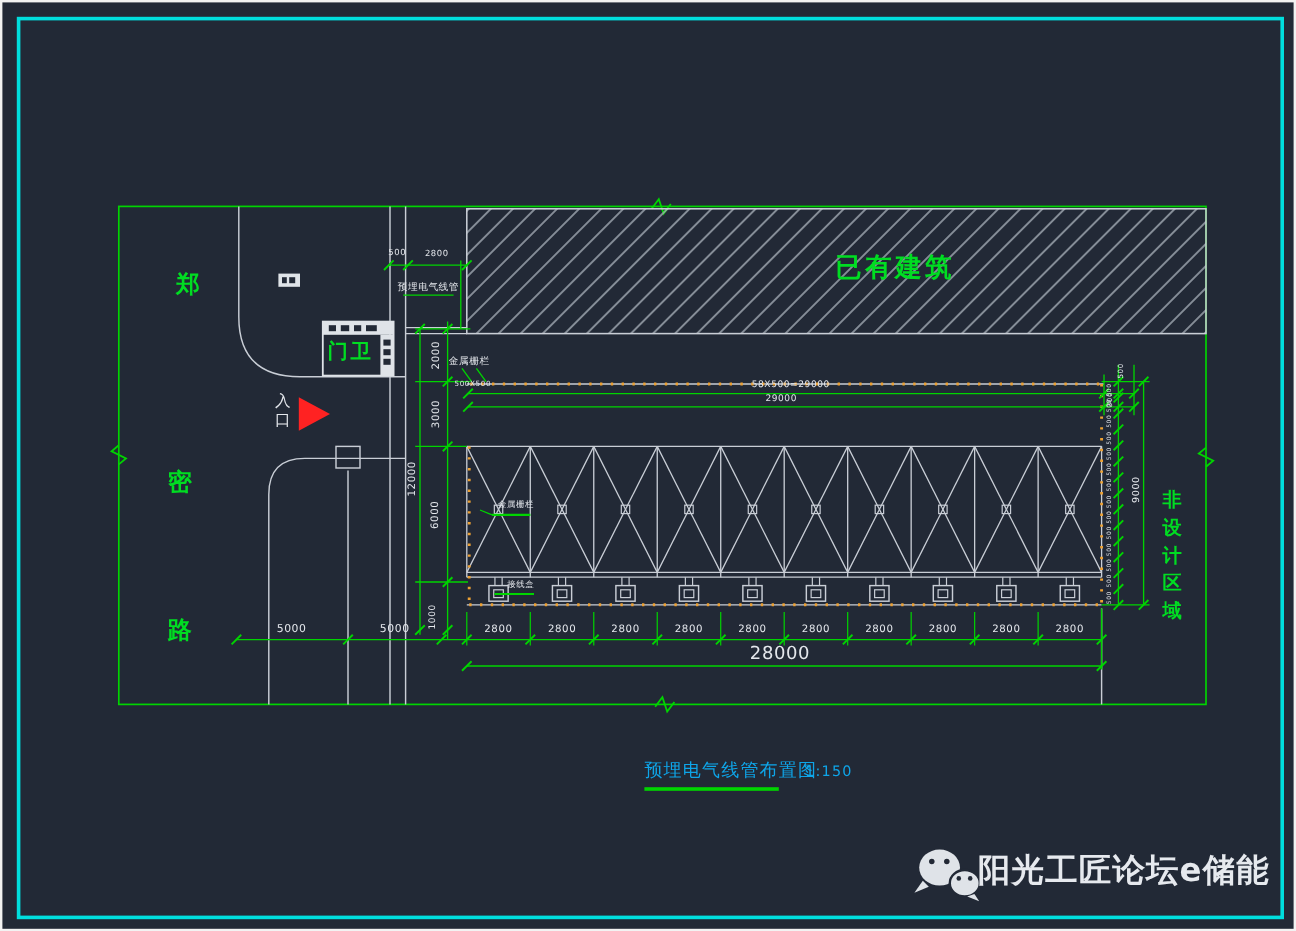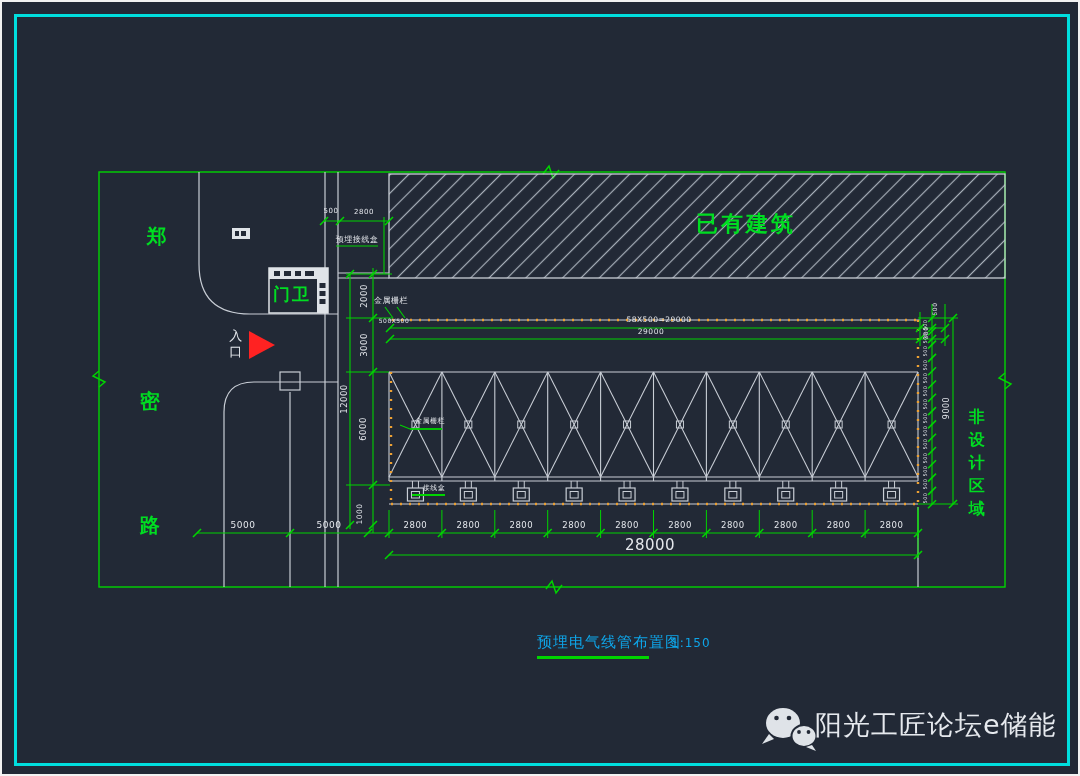--- a/index.html
+++ b/index.html
@@ -4,21 +4,21 @@
 <style>
   html,body{margin:0;padding:0;background:#151a24;}
   .page{position:relative;width:1080px;height:776px;background:#222936;border:2px solid #f2f2f2;box-sizing:border-box;overflow:hidden;font-family:"DejaVu Sans",sans-serif;}
   .cyan-frame{position:absolute;left:12px;top:12px;width:1050px;height:746px;border:3px solid #00dede;}
   svg.dwg{position:absolute;left:0;top:0;}
   .t{position:absolute;transform:translate(-50%,-50%);color:#e4e7ec;white-space:nowrap;line-height:1;letter-spacing:.5px;font-family:"DejaVu Sans",sans-serif;}
   .rot{transform:translate(-50%,-50%) rotate(-90deg);}
   .g{color:#00dd22;font-weight:600;}
   .title-row{position:absolute;left:535px;top:631px;display:flex;align-items:baseline;color:#0ea5e9;letter-spacing:1px;}
   .title-underline{position:absolute;left:535px;top:654px;width:112px;height:3px;background:#00d400;}
-  .wm-text{position:absolute;left:813px;top:723px;transform:translateY(-50%);color:#e6e9ee;font-size:27px;font-weight:400;letter-spacing:1px;}
+  .wm-text{position:absolute;left:813px;top:723px;transform:translateY(-50%);color:#e6e9ee;font-size:27px;font-weight:700;letter-spacing:1px;}
 </style>
 </head>
 <body>
 
 <div class="page">
   <div class="cyan-frame"></div>
 
   <svg class="dwg" width="1080" height="776">
     <defs>
       <pattern id="hatch" patternUnits="userSpaceOnUse" width="13" height="13" patternTransform="rotate(-45)">
@@ -286,21 +286,21 @@
   <div class="t" style="left:234px;top:349px;font-size:13px">口</div>
 
   <div class="t g" style="left:975px;top:415px;font-size:16px">非</div>
   <div class="t g" style="left:975px;top:438px;font-size:16px">设</div>
   <div class="t g" style="left:975px;top:461px;font-size:16px">计</div>
   <div class="t g" style="left:975px;top:484px;font-size:16px">区</div>
   <div class="t g" style="left:975px;top:507px;font-size:16px">域</div>
 
   <div class="t" style="left:389px;top:299px;font-size:8px">金属栅栏</div>
   <div class="t" style="left:392px;top:319px;font-size:6px">500X500</div>
-  <div class="t" style="left:355px;top:238px;font-size:8px">预埋接线盒</div>
+  <div class="t" style="left:355px;top:238px;font-size:8px">预埋电气线管</div>
   <div class="t" style="left:428px;top:419px;font-size:7px">金属栅栏</div>
   <div class="t" style="left:432px;top:486px;font-size:7px">接线盒</div>
 
   <div class="t" style="left:329px;top:209px;font-size:7px">500</div>
   <div class="t" style="left:362px;top:210px;font-size:7px">2800</div>
 
   <div class="t rot" style="left:362px;top:294px;font-size:8.5px">2000</div>
   <div class="t rot" style="left:362px;top:343px;font-size:8.5px">3000</div>
   <div class="t rot" style="left:361px;top:427px;font-size:8.5px">6000</div>
   <div class="t rot" style="left:358px;top:512px;font-size:7.5px">1000</div>

